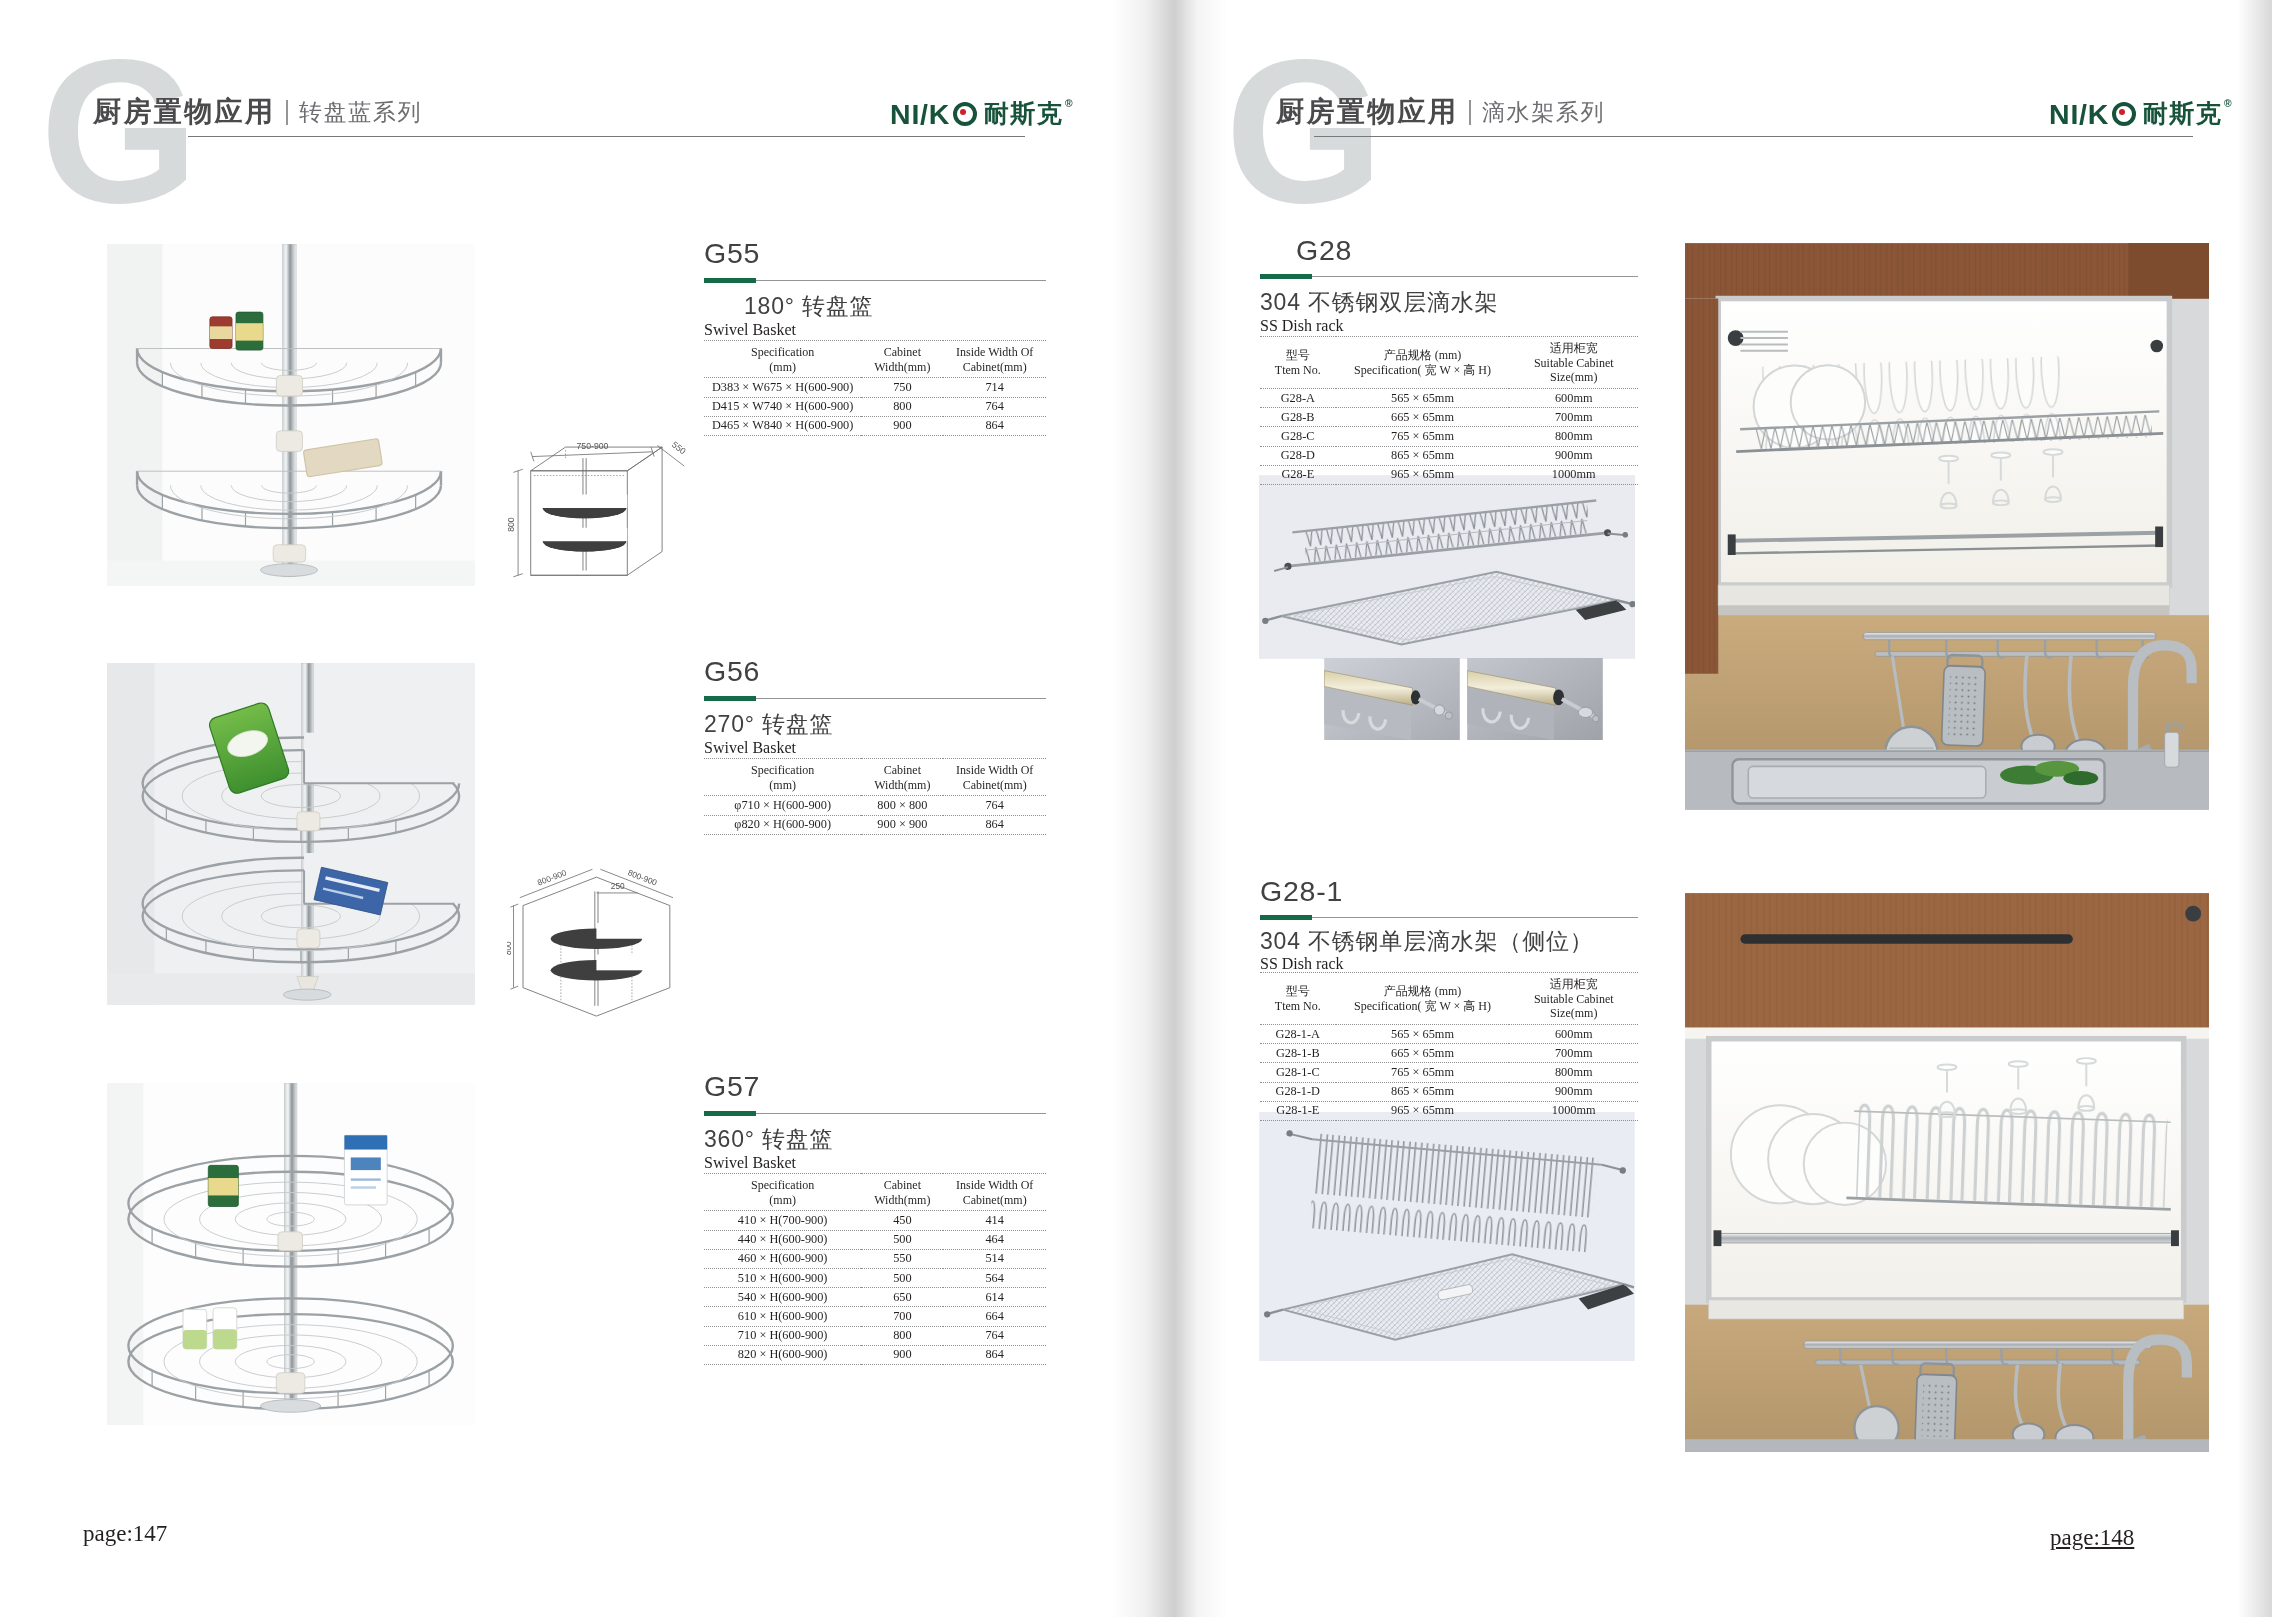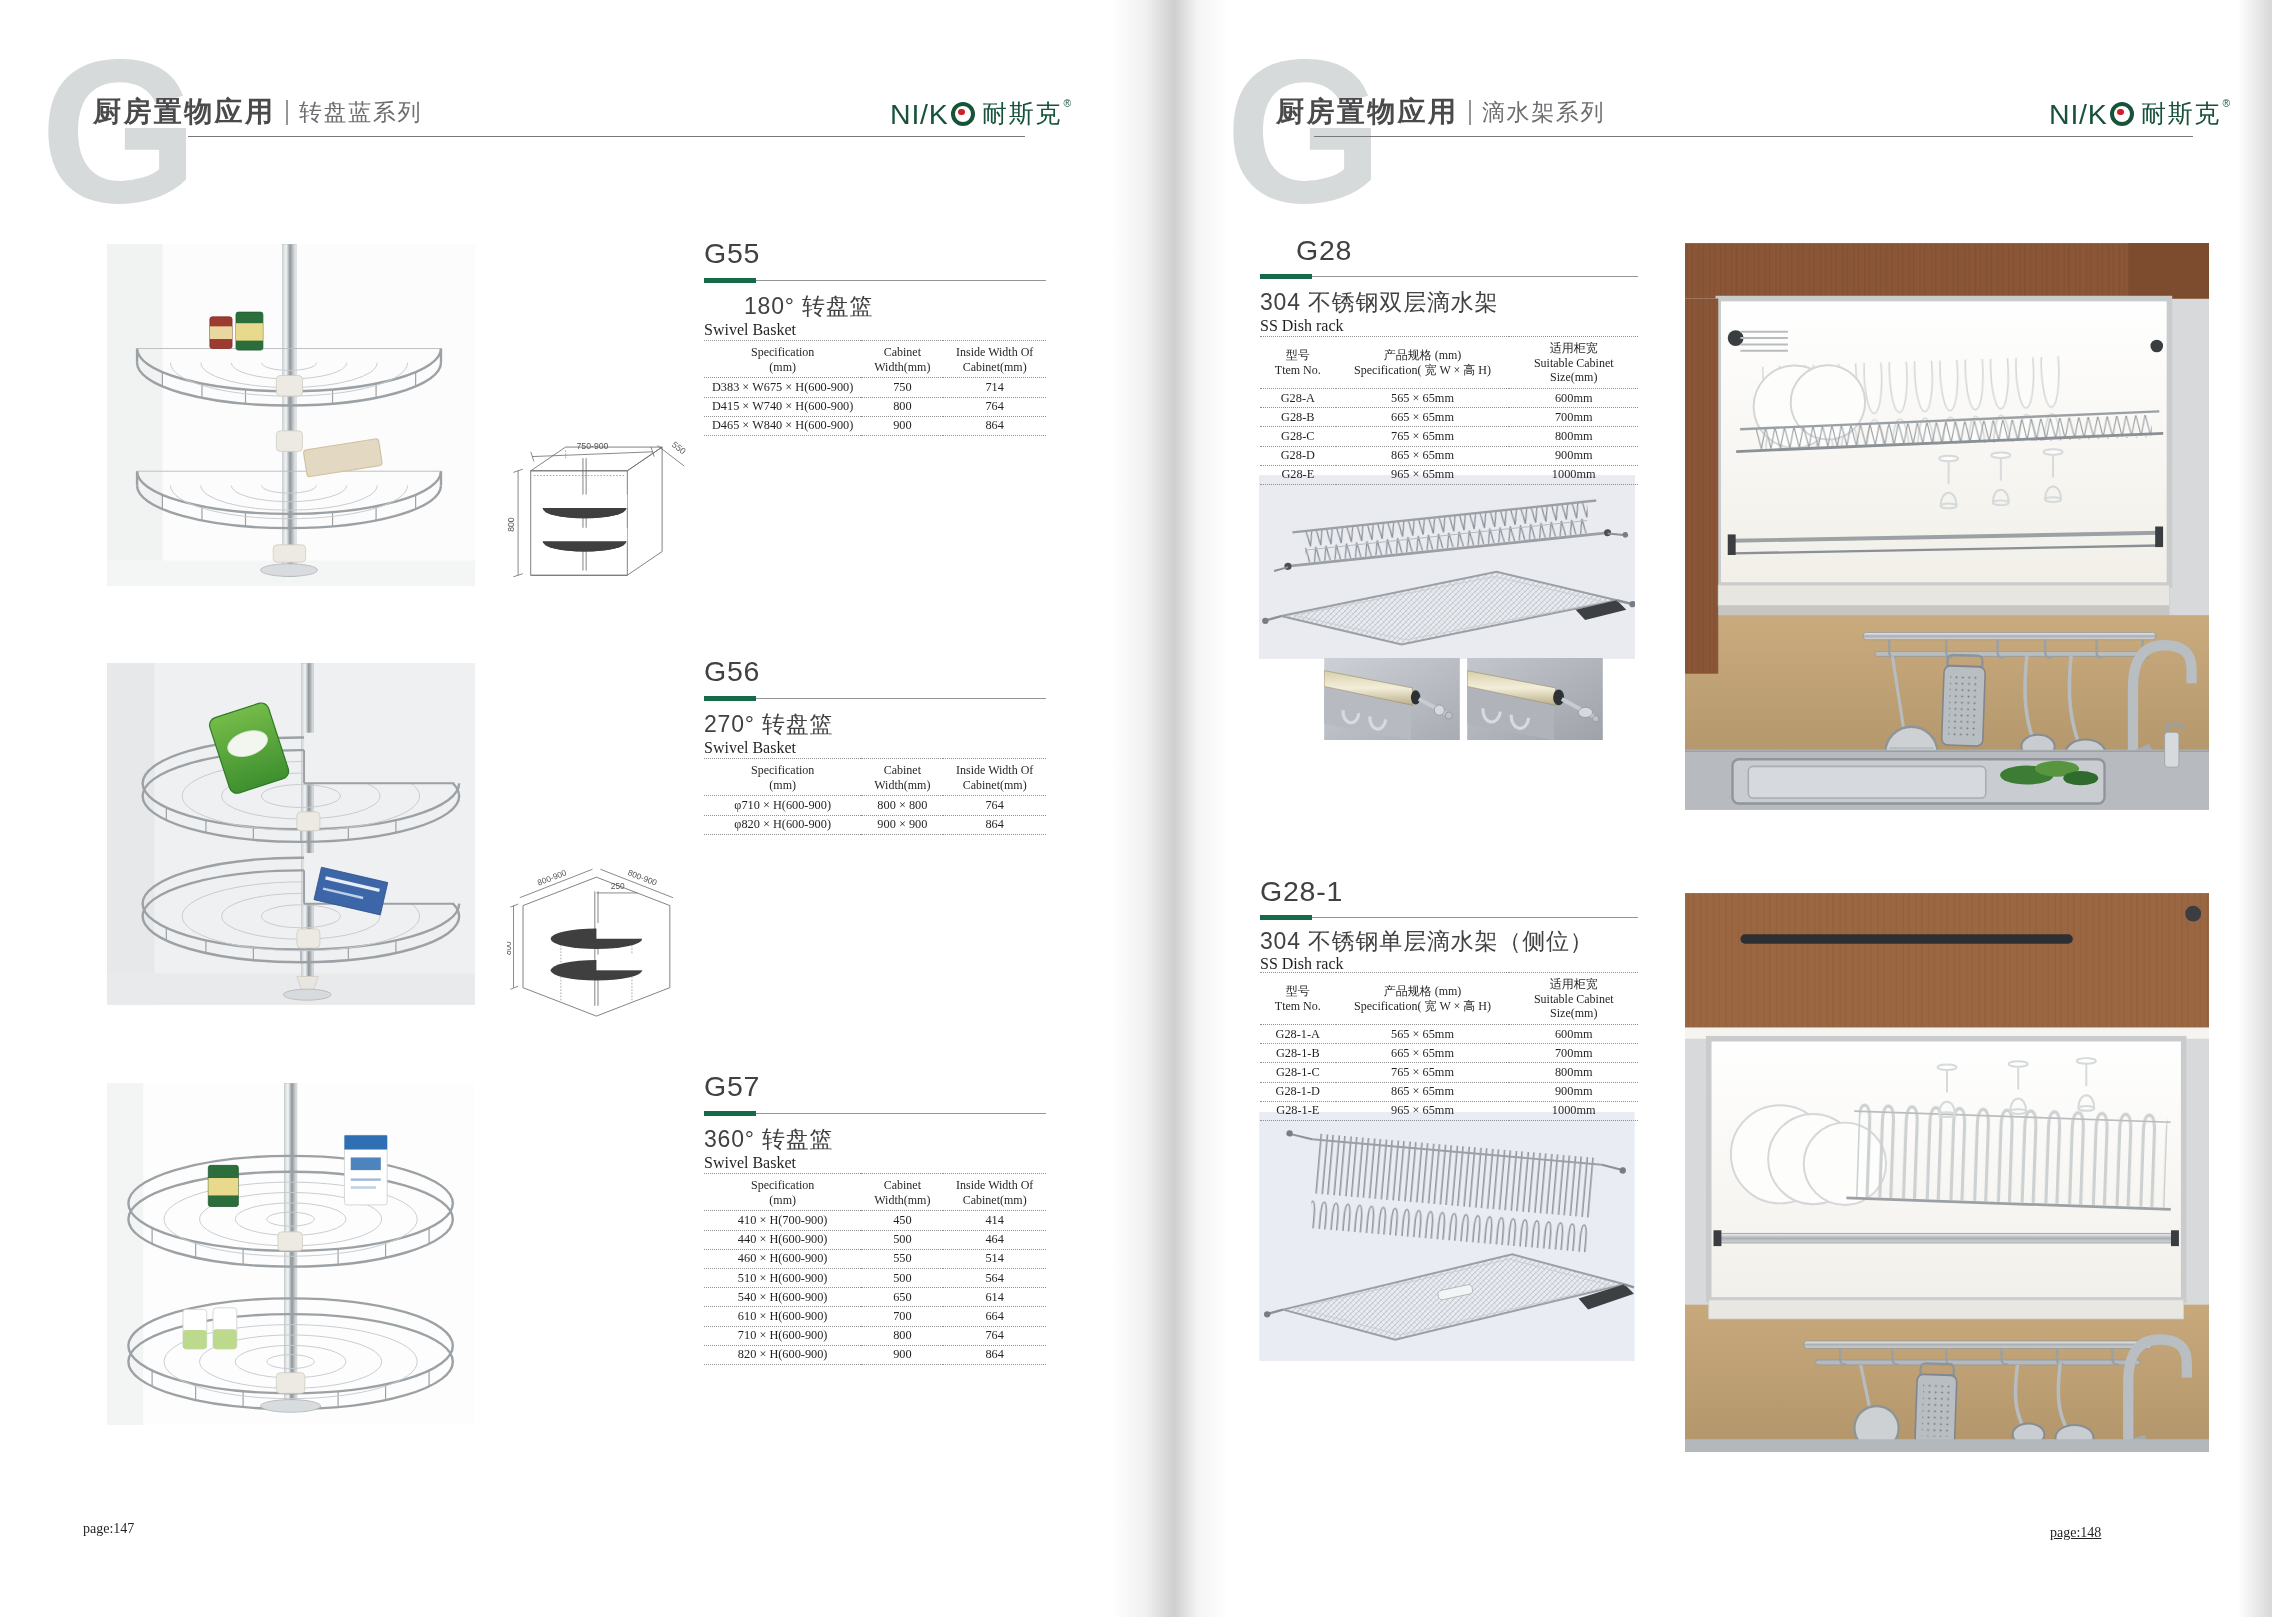--- a/index.html
+++ b/index.html
@@ -6,41 +6,41 @@
   body{width:2273px;height:1618px;position:relative;background:#ffffff;overflow:hidden;
        font-family:"Liberation Sans","DejaVu Sans",sans-serif;color:#414042;}
   .abs{position:absolute;}
   .watermark{position:absolute;font-size:204px;line-height:1;font-weight:bold;color:#d7dadb;
              font-family:"Liberation Sans",sans-serif;z-index:0;}
   .hdr{position:absolute;display:flex;align-items:center;z-index:2;}
   .hdr .cat{font-size:28px;font-weight:bold;color:#4a4a4c;letter-spacing:2.4px;}
   .hdr .vdiv{width:1.6px;height:25px;background:#939598;margin:0 11px;}
   .hdr .ser{font-size:23px;color:#6d6e71;letter-spacing:1.6px;}
   .hrule{position:absolute;border-top:0.8px solid #77787b;z-index:1;}
-  .logo{position:absolute;display:flex;align-items:flex-start;color:#17523a;font-weight:normal;z-index:2;}
+  .logo{position:absolute;display:flex;align-items:flex-start;color:#17523a;font-weight:bold;z-index:2;}
   .logo .lat{font-size:28.5px;letter-spacing:0.8px;line-height:1;}
   .logo .o{width:16px;height:16px;border:4.7px solid #17523a;border-radius:50%;position:relative;margin:1.6px 2.4px 0 2.4px;}
   .logo .o::after{content:"";position:absolute;left:3.2px;top:3.2px;width:6.3px;height:6.3px;background:#cf2027;border-radius:50%;}
   .logo .cn{font-size:25px;margin-left:4.7px;letter-spacing:1.6px;line-height:1.1;}
   .logo .reg{font-size:10.3px;margin-left:1.6px;margin-top:-1.6px;}
   .sec-code{position:absolute;font-size:28.5px;color:#414042;letter-spacing:0.8px;z-index:2;}
   .sec-rule{position:absolute;height:4.7px;z-index:2;}
   .sec-rule .thin{position:absolute;left:0;right:0;top:2.4px;border-top:0.8px solid #939598;}
   .sec-rule .green{position:absolute;left:0;top:0;width:52px;height:4.7px;background:#166a47;}
   .sec-cn{position:absolute;font-size:23px;color:#414042;letter-spacing:0.8px;z-index:2;}
   .sec-en{position:absolute;font-family:"Liberation Serif","DejaVu Serif",serif;font-size:16px;color:#231f20;z-index:2;}
   table.spec{position:absolute;border-collapse:collapse;font-family:"Liberation Serif","DejaVu Serif",serif;
              color:#231f20;text-align:center;z-index:2;table-layout:fixed;}
   table.spec th{font-weight:normal;font-size:12px;line-height:1.22;white-space:pre-line;padding:4px 0 3.2px;}
   table.spec td{font-size:12.3px;padding:1.6px 0;}
   table.spec thead tr{border-top:0.8px dotted #8f9093;border-bottom:0.8px dotted #8f9093;}
   table.spec tbody tr{border-bottom:0.8px dotted #8f9093;}
   .photo{position:absolute;overflow:hidden;z-index:1;}
   .photo svg{display:block;}
-  .footer{position:absolute;font-family:"Liberation Serif","DejaVu Serif",serif;font-size:14px;color:#231f20;z-index:2;}
+  .footer{position:absolute;font-family:"Liberation Serif","DejaVu Serif",serif;font-size:23px;color:#231f20;z-index:2;}
   .gutter{position:absolute;left:1111px;top:0;width:117px;height:100%;z-index:5;pointer-events:none;
           background:linear-gradient(90deg,rgba(120,120,120,0) 0%,rgba(110,110,110,0.10) 30%,rgba(95,95,95,0.30) 54%,rgba(150,150,150,0.10) 74%,rgba(255,255,255,0) 100%);}
   .edge-right{position:absolute;right:0;top:0;width:35px;height:100%;z-index:5;pointer-events:none;
           background:linear-gradient(90deg,rgba(255,255,255,0) 0%,rgba(110,110,110,0.28) 100%);}
 </style>
 </head>
 <body>
 
 <section class="abs" style="left:0;top:0;width:1136px;height:1618px;">
 

